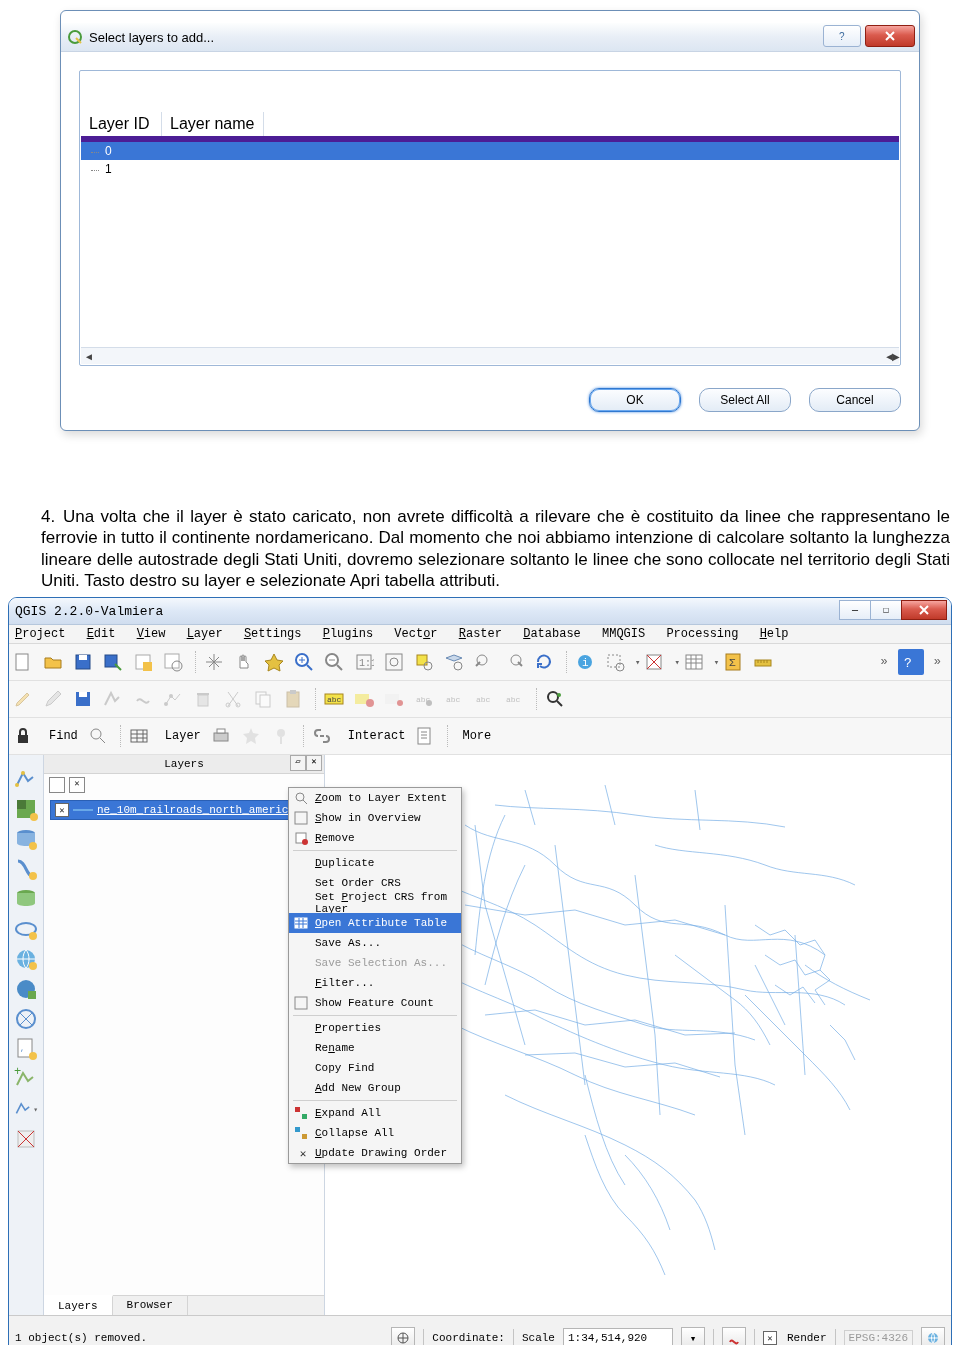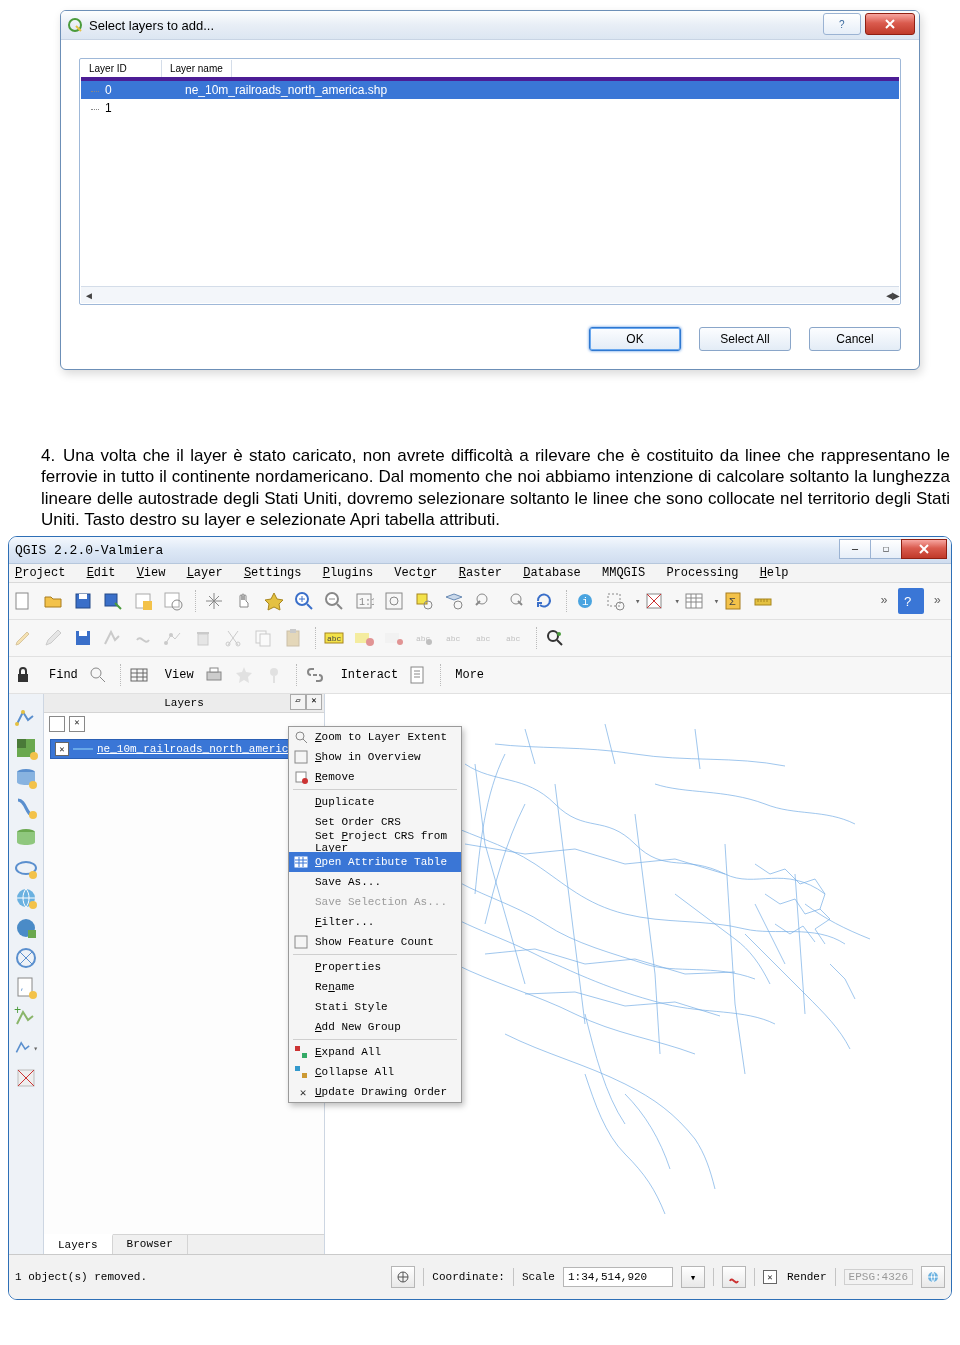--- a/index.html
+++ b/index.html
@@ -22,20 +22,21 @@
     background: #fff;
   }
   .win-titlebar {
     height: 28px;
     background: linear-gradient(#fdfefe, #e8eef6 50%, #dce6f2);
     border-bottom: 1px solid #c8d4e4;
     display: flex;
     align-items: center;
     padding: 0 6px;
     position: relative;
+    margin-top: 12px;
   }
   .win-titlebar .qicon { width:16px; height:16px; margin-right:6px; display:inline-block; }
   .win-titlebar .title { font-size: 13px; }
   .win-ctrls { position:absolute; right:4px; top:2px; display:flex; gap:4px; }
   .win-help, .win-close {
     width:36px; height:20px; border:1px solid #9bb3d3; border-radius:3px;
     display:flex; align-items:center; justify-content:center;
     background: linear-gradient(#fff, #e6eef8);
     font-size:11px;
   }
@@ -47,42 +48,42 @@
   }
   .win-close svg { stroke:#fff; }
 
   .dialog1-body { padding: 18px; }
   .listframe {
     border: 1px solid #9fb8d8;
     border-radius: 2px;
     padding: 1px;
     background:#fff;
   }
-  .listheader { display:flex; border-bottom:4px solid #4c1d95; font-size:10px; }
+  .listheader { display:flex; border-bottom:6px solid #4c1d95; font-size:16px;margin-top:40px; }
   .listheader div { padding:3px 8px; border-right:1px solid #d4dde9; }
   .col-id { width:64px; }
   .listbody { height: 205px; overflow:auto; font-size:12px;}
   .listrow { display:flex; align-items:center; height:18px;}
   .listrow .c-id{ width:72px; padding-left:24px; position:relative;}
   .listrow .c-id::before {
     content:""; position:absolute; left:10px; top:8px; width:8px; border-top:1px dotted #888;
   }
   .listrow .c-name{ flex:1; padding-left:8px;}
   .listrow.sel { background:#3a76d6; color:#fff; }
   .hscroll {
     height:16px; border-top:1px solid #d4dde9;
     display:flex; align-items:center; justify-content:space-between;
     background:#f3f6fa; font-size:10px;
   }
   .hscroll .arrow{ width:16px; text-align:center; color:#444;}
   .btnrow {
     display:flex; justify-content:flex-end; gap:18px; margin-top:22px;
   }
   .winbtn {
-    min-width:92px; height:24px; border:1px solid #8aa6c9; border-radius:3px;
+    min-width:92px; height:24px; border:1px solid #8aa6c9; border-radius:10px;
     background:linear-gradient(#fcfdff,#e3ecf6);
     font-size:12px;
   }
   .winbtn.primary {
     border-color:#2f78d0;
     box-shadow: 0 0 0 1px #6aa8ef inset, 0 0 3px #4a8de2;
   }
 
   
   .para {
@@ -232,21 +233,20 @@
     </div>
     <div class="dialog1-body">
       <div class="listframe">
         <div class="listheader">
           <div class="col-id">Layer ID</div>
           <div>Layer name</div>
         </div>
         <div class="listbody">
           <div class="listrow sel">
             <div class="c-id">0</div>
-            <div class="c-name">ne_10m_railroads_north_america.shp</div>
           </div>
           <div class="listrow">
             <div class="c-id">1</div>
           </div>
         </div>
         <div class="hscroll">
           <div class="arrow">◄</div>
           <div style="flex:1"></div>
           <div class="arrow" style="letter-spacing:-2px;">◄▶</div>
         </div>
@@ -578,21 +578,21 @@
           <path d="M12 12l5 5" stroke="#888"></path>
         </svg>
       </div>
     <div class="tbsep"></div>
     <div class="tb">
         <svg viewBox="0 0 20 20">
           <rect x="2" y="4" width="16" height="12" fill="none" stroke="#666"></rect>
           <path d="M2 8h16M2 12h16M8 4v12M14 4v12" stroke="#666"></path>
         </svg>
       </div>
-    <span class="tbtext">View</span>
+    <span class="tbtext">Layer</span>
     <div class="tb">
         <svg viewBox="0 0 20 20">
           <rect x="3" y="7" width="14" height="8" fill="#ccc" stroke="#888"></rect>
           <rect x="6" y="3" width="8" height="4" fill="#fff" stroke="#888"></rect>
         </svg>
       </div>
     <div class="tb" style="opacity:.5">
         <svg viewBox="0 0 20 20">
           <path d="M10 2l2 5 6 1-4 4 1 6-5-3-5 3 1-6-4-4 6-1z" fill="#ccc"></path>
         </svg>
@@ -789,21 +789,21 @@
             <span>Show Feature Count</span>
           </div>
         <hr>
         <div class="mi">
             <span><u>P</u>roperties</span>
           </div>
         <div class="mi">
             <span>Re<u>n</u>ame</span>
           </div>
         <div class="mi">
-            <span>Stati Style</span>
+            <span>Copy Find</span>
           </div>
         <div class="mi">
             <span><u>A</u>dd New Group</span>
           </div>
         <hr>
         <div class="mi">
             <span class="mic">
               <svg width="14" height="14" viewBox="0 0 14 14">
                 <rect x="1" y="1" width="5" height="5" fill="#c33"></rect>
                 <rect x="8" y="8" width="5" height="5" fill="#3a6"></rect>

